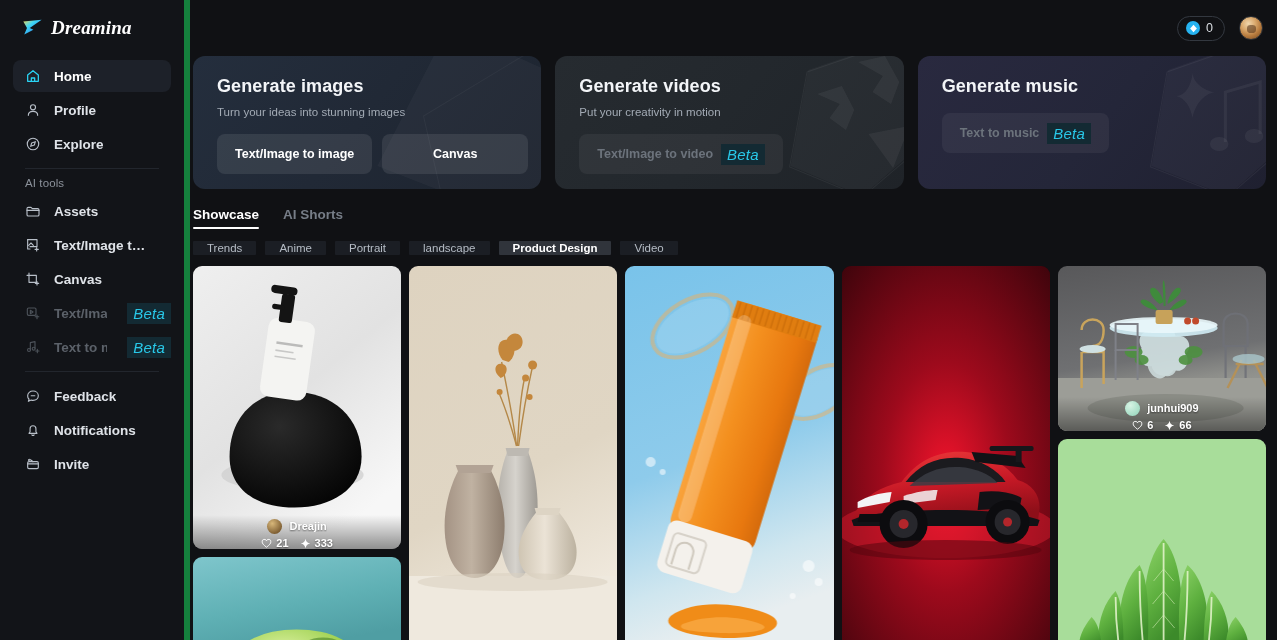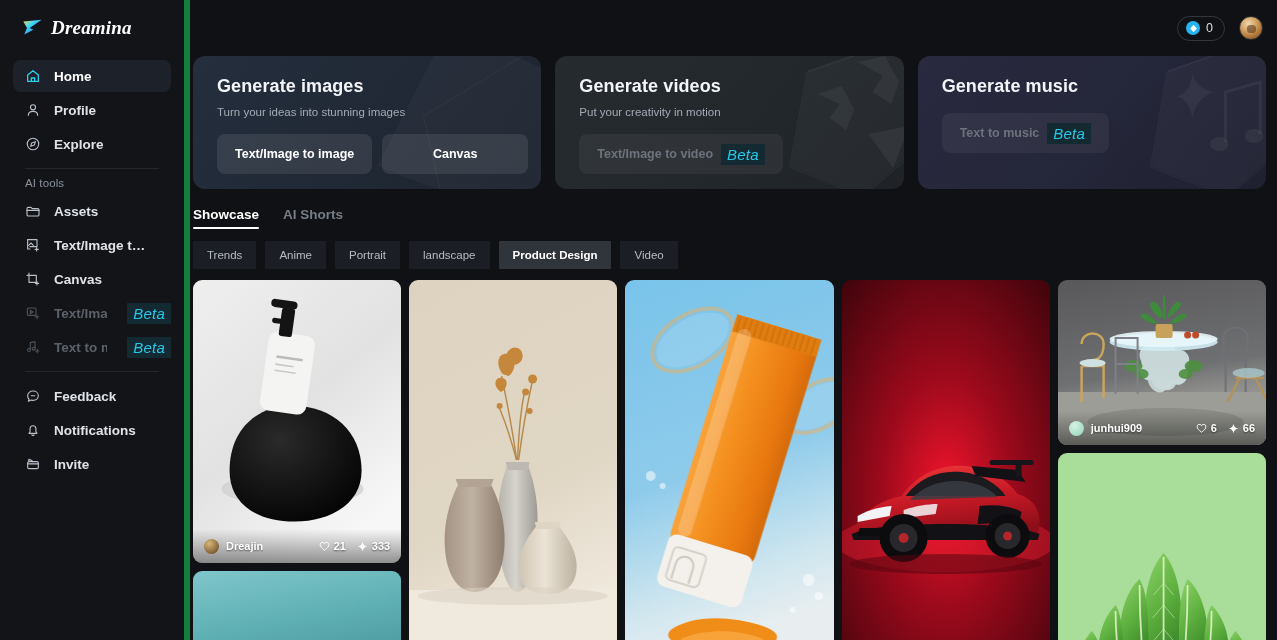--- a/index.html
+++ b/index.html
@@ -142,41 +142,42 @@
   }
   .tab.active { color: #ffffff; }
   .tab.active::after {
     content: ""; position: absolute; left: 0; right: 0; bottom: 0;
     height: 2px; background: #ffffff; border-radius: 2px;
   }
 
   
   .chips { display: flex; gap: 9px; padding-left: 3px; margin-top: 12px; }
   .chip {
-    height: 28px; padding: 0 14px; border-radius: 1px;
+    height: 14px; padding: 0 14px; border-radius: 1px;
     background: #1b1e24; color: #b5bcc5;
     font-size: 11.5px; display: flex; align-items: center;
     cursor: pointer; white-space: nowrap;
   }
   .chip.active { background: #30343b; color: #ffffff; font-weight: 700; }
 
   
   .grid {
     display: flex; gap: 8px; padding-left: 3px; padding-right: 11px;
     margin-top: 11px; align-items: flex-start;
   }
   .col { display: flex; flex-direction: column; gap: 8px; flex: 1 1 0; }
   .card {
     border-radius: 9px; overflow: hidden; position: relative;
     cursor: pointer; width: 100%;
   }
   .meta {
     position: absolute; left: 0; right: 0; bottom: 0; height: 34px;
     display: flex; align-items: center; padding: 0 11px;
     background: linear-gradient(to top, rgba(0,0,0,.42), rgba(0,0,0,0));
+    flex-direction: column;
   }
   .meta .who { display: flex; align-items: center; gap: 7px; flex: 1; min-width: 0; }
   .meta .pfp { width: 15px; height: 15px; border-radius: 50%; flex: 0 0 15px; }
   .meta .uname {
     font-size: 11px; font-weight: 700; color: #ffffff;
     text-shadow: 0 1px 2px rgba(0,0,0,.5);
     white-space: nowrap; overflow: hidden; text-overflow: ellipsis;
   }
   .meta .stats { display: flex; align-items: center; gap: 11px; }
   .meta .stat { display: flex; align-items: center; gap: 4px; }

